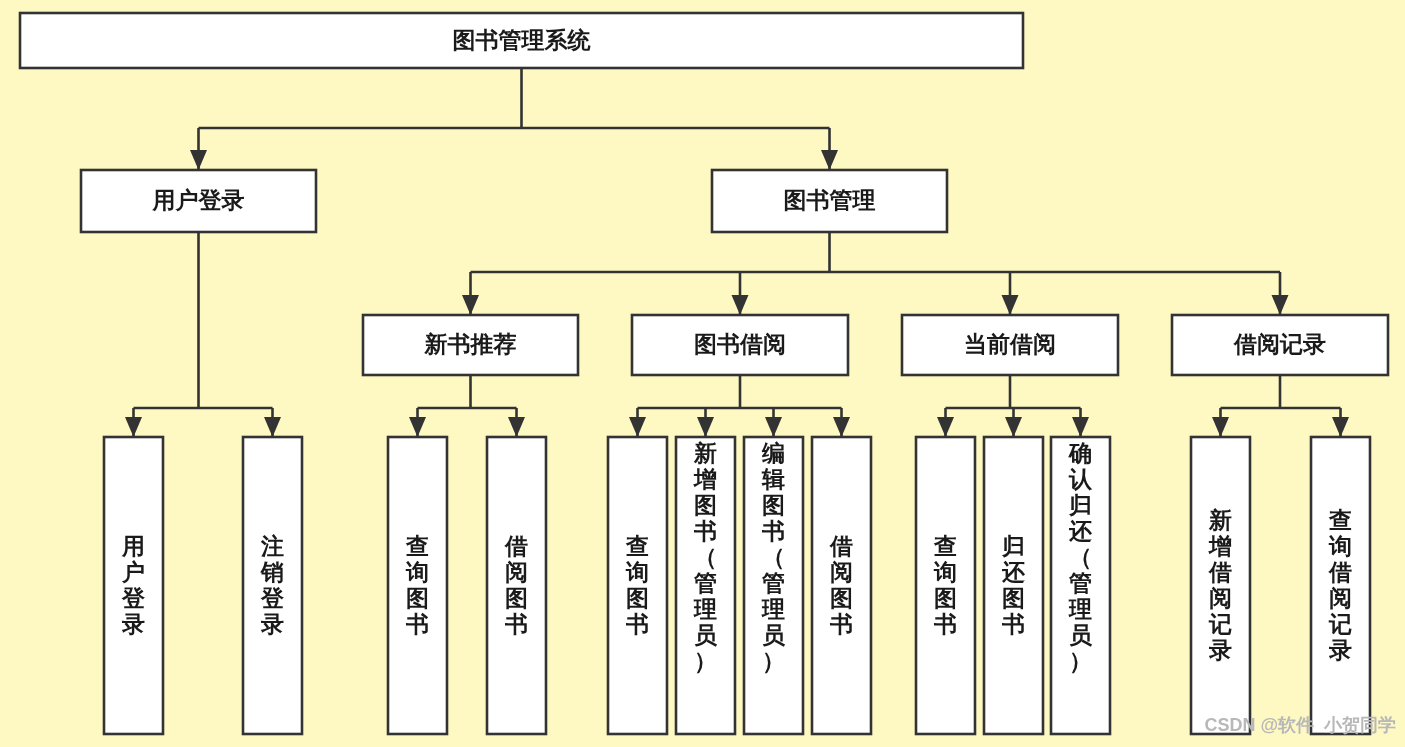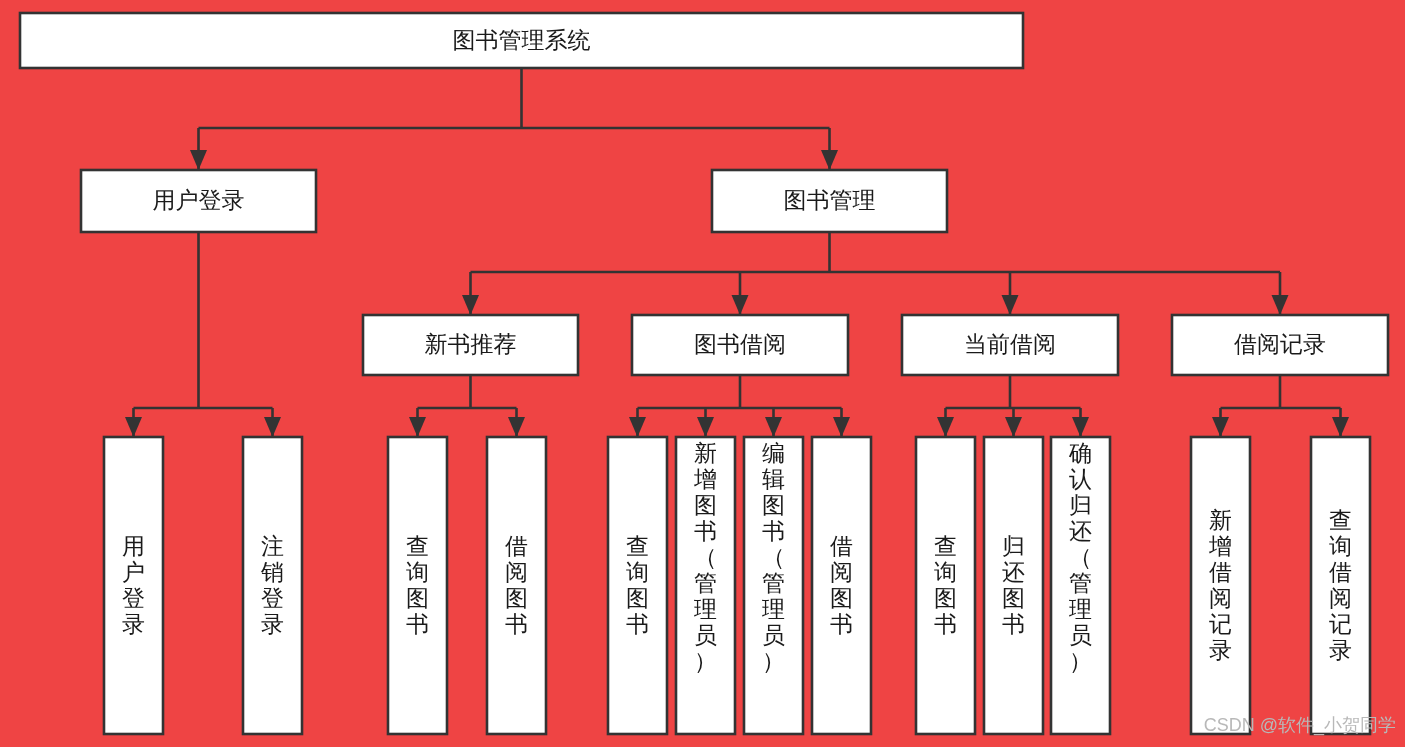--- a/index.html
+++ b/index.html
@@ -8,22 +8,23 @@
     padding: 0;
     background: #ffffff;
   }
   body {
     font-family: "Liberation Sans", "DejaVu Sans", sans-serif;
   }
   #diagram-root {
     position: relative;
     width: 1405px;
     height: 747px;
-    background: #ef4444;
+    background: #fef9c3;
     overflow: hidden;
+    font-weight: bold;
   }
   svg.diagram-canvas {
     position: absolute;
     left: 0;
     top: 0;
     width: 1405px;
     height: 747px;
     display: block;
   }
   .node-box {

